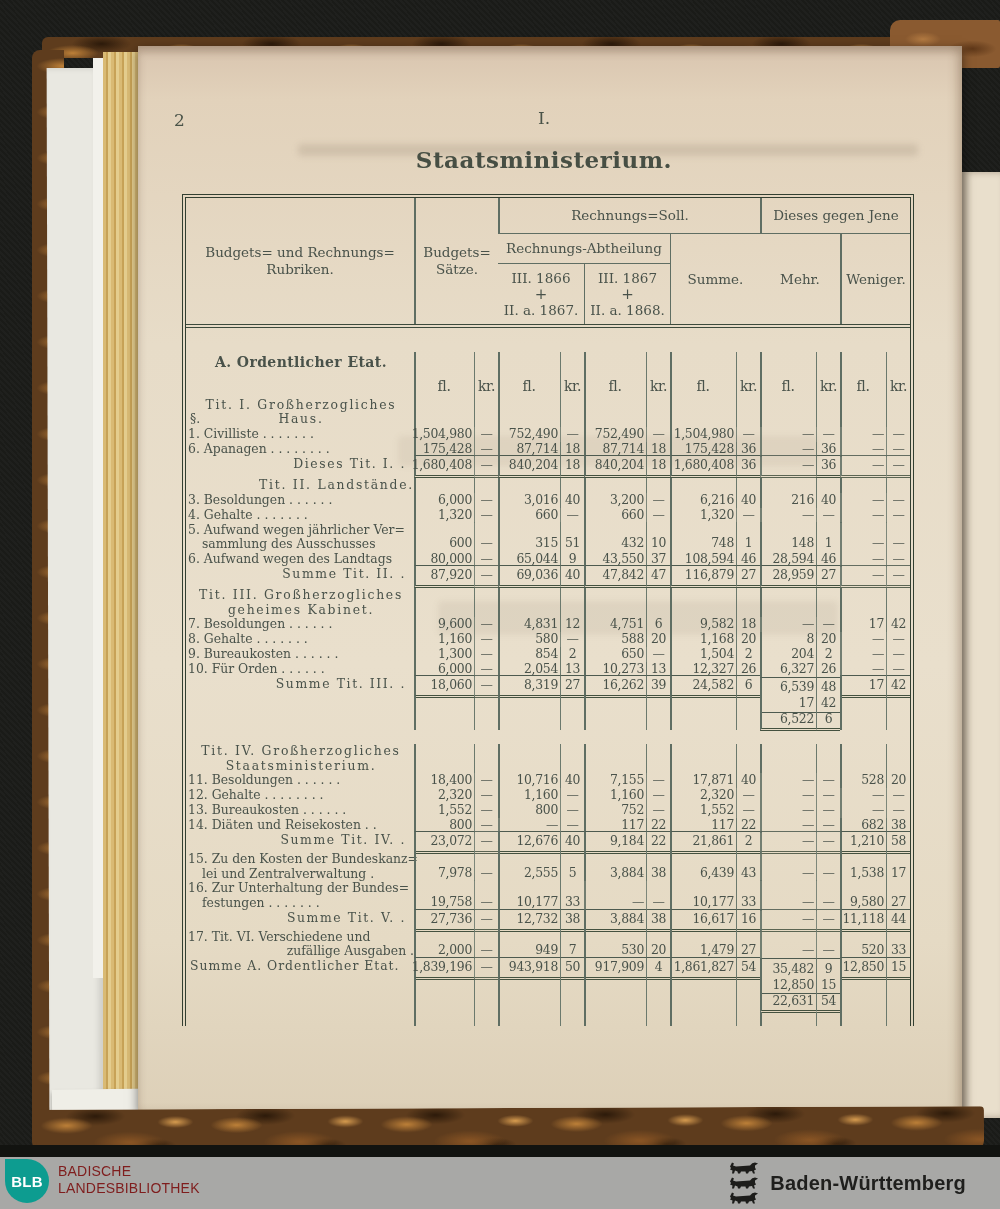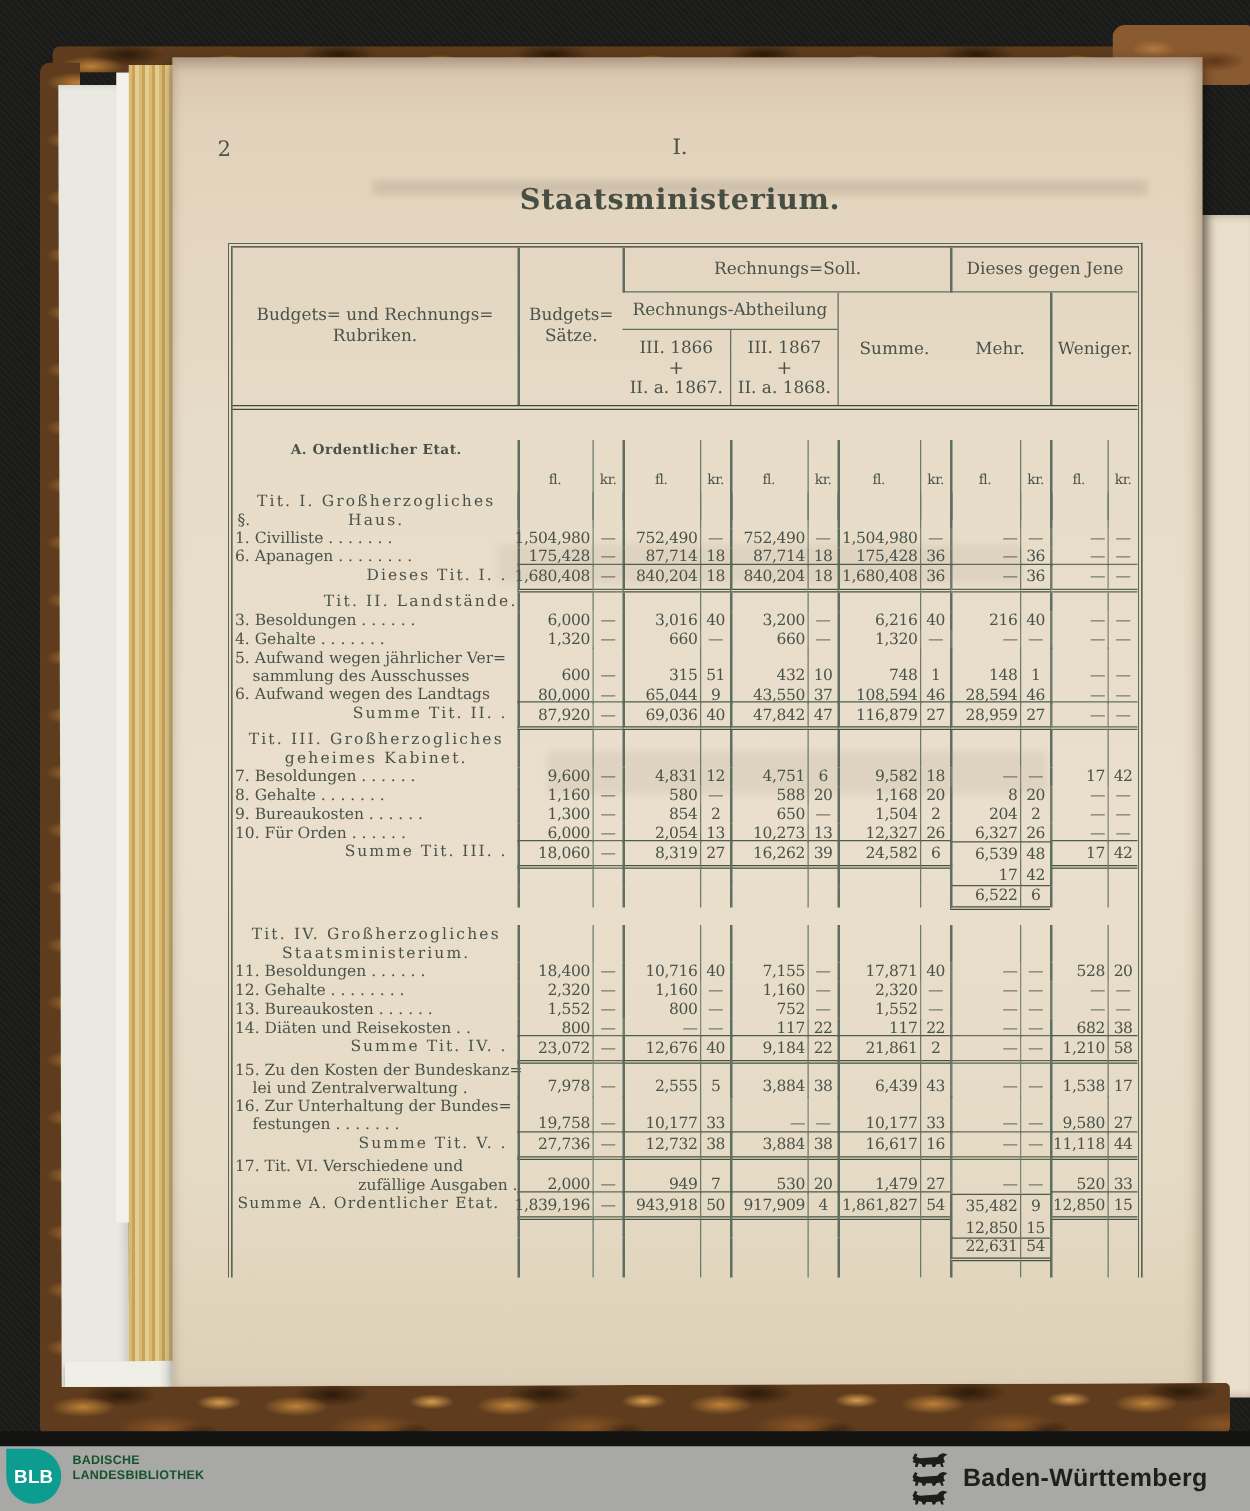--- a/index.html
+++ b/index.html
@@ -55,41 +55,41 @@
   .th .plus{font-size:15px;line-height:1;}
   
   .trow{display:grid;grid-template-columns:var(--cols);align-items:center;min-height:15px;font-size:12.4px;line-height:1.18;}
   .trow.item2{align-items:end;}
   .cell{height:100%;display:flex;align-items:center;}
   .cell.f{justify-content:flex-end;padding-right:2px;border-left:2px solid #5f6e63;letter-spacing:-.3px;white-space:nowrap;}
   .cell.k{justify-content:center;border-left:1px solid #6b796d;letter-spacing:-.3px;}
   .trow.item2 .cell.f,.trow.item2 .cell.k{align-items:flex-end;padding-bottom:1px;}
   .cell.rubrik{display:block;padding-left:2px;white-space:nowrap;}
   .trow.units{min-height:24px;}
-  .trow.units .cell{justify-content:center;font-size:11px;margin-top:48px;}
+  .trow.units .cell{justify-content:center;font-size:14px;margin-top:48px;}
   .trow.units .rubrik{text-align:center;font-weight:bold;letter-spacing:.4px;padding-top:3px;}
   .trow.sec .rubrik{text-align:center;letter-spacing:.14em;position:relative;}
   .trow.sec{margin-top:2px;}
   .corner{position:absolute;left:2px;bottom:0;letter-spacing:0;}
   .sum-label{text-align:right;letter-spacing:.13em;padding-right:8px;}
   .sum-label.wide{text-align:left;letter-spacing:.08em;padding-left:4px;}
   .trow.sum{min-height:19px;}
   .trow.sum .cell.f,.trow.sum .cell.k{border-top:1px solid #4d5a4f;border-bottom:3px double #44513f;}
   .trow.sum .cell.nb{border-bottom:none;}
   .trow.x1,.trow.x2{min-height:16px;}
   .trow.x1 .xb{border-bottom:1px solid #4d5a4f;}
   .trow.x2 .xb{border-bottom:3px double #44513f;}
   .trow.pad{min-height:14px;}
   .dash{opacity:.85;}
   
   .gap-dark{position:absolute;left:0;top:1145px;width:1000px;height:12px;background:#121310;}
   .footer{position:absolute;left:0;top:1157px;width:1000px;height:60px;background:#a8a8a6;font-family:"Liberation Sans", sans-serif;}
   .blb-logo{position:absolute;left:5px;top:2px;width:44px;height:44px;background:#0d9c90;border-radius:0 50% 50% 50%;
     display:flex;align-items:center;justify-content:center;color:#ffffff;font-weight:bold;font-size:15px;letter-spacing:.2px;}
-  .blb-text{position:absolute;left:58px;top:6px;color:#14532d;font-weight:bold;font-size:10px;line-height:1.22;letter-spacing:.2px;}
+  .blb-text{position:absolute;left:58px;top:6px;color:#7f1d1d;font-weight:normal;font-size:14px;line-height:1.22;letter-spacing:.2px;}
   .bw{position:absolute;right:34px;top:0;height:52px;display:flex;align-items:center;gap:10px;}
   .lions{width:32px;height:44px;}
   .bw-name{color:#1f1f1d;font-size:20px;font-weight:600;letter-spacing:.2px;}
 </style>
 </head>
 <body>
 
 <div class="stage">
   <div class="cover-top marble"></div>
   <div class="corner-right-green"></div>

